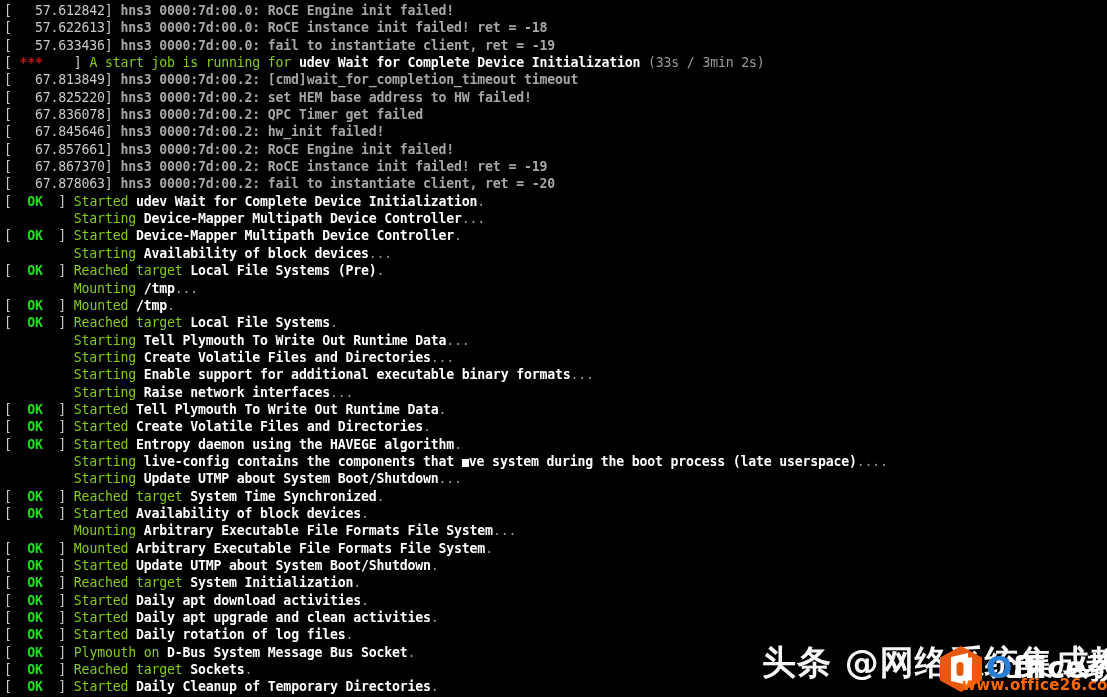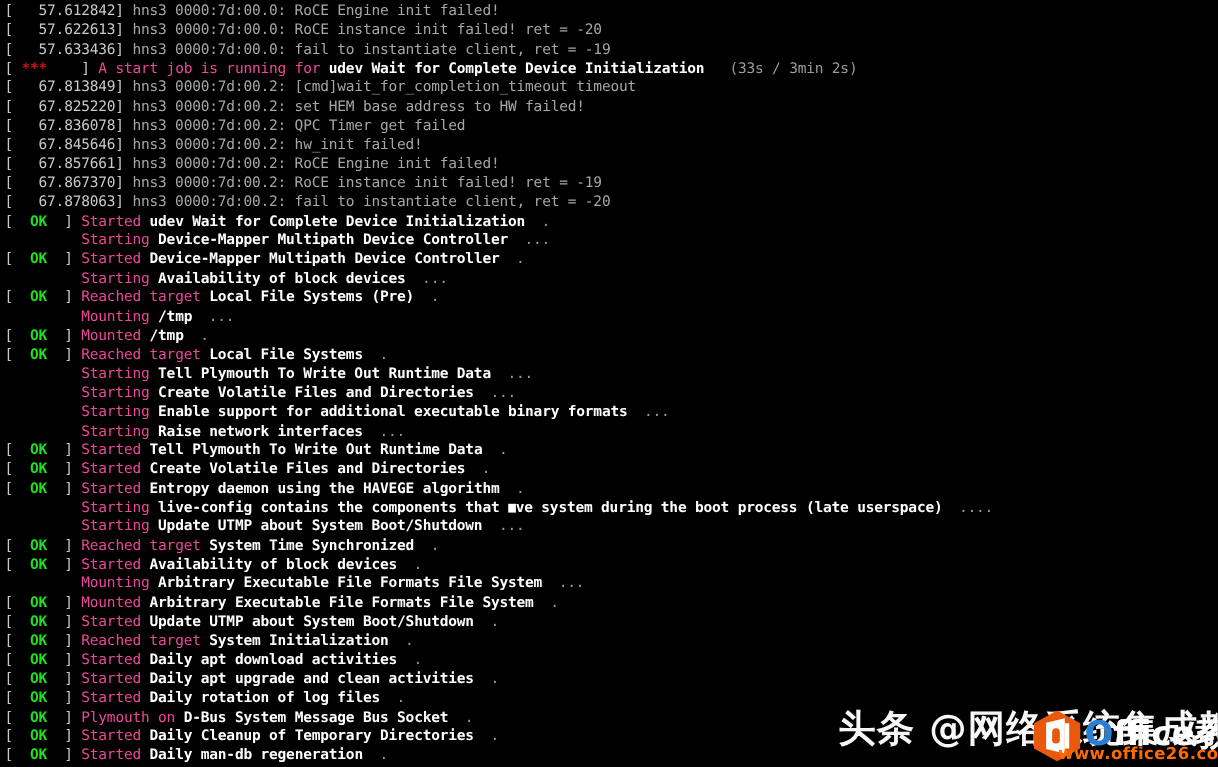--- a/index.html
+++ b/index.html
@@ -24,33 +24,33 @@
   .line {
     height: 17.35px;
     line-height: 17.35px;
     font-size: 13.2px;
     letter-spacing: -0.18px;
     white-space: pre;
     color: #a8a8a8;
     font-weight: normal;
   }
   
-  .krn { color: #a6a6a6; }
+  .krn { color: #a6a6a6; font-weight: bold; }
   
   .br { color: #c9c9c9; }
   
   .ok { color: #1ee11e; font-weight: bold; margin-top: 16px; }
   
   .spin { color: #cc1111; font-weight: bold; }
   
-  .verb { color: #ec4899; margin-top: 14px; }
+  .verb { color: #84cc16; margin-top: 14px; }
   
   .unit { color: #ffffff; font-weight: bold; }
   
-  .tail { color: #9a9a9a; padding-left: 15px; }
+  .tail { color: #9a9a9a; }
 
   
   #wm-toutiao {
     position: absolute;
     left: 762px; top: 640px;
     font-family: "DejaVu Sans", "Liberation Sans", sans-serif;
     font-size: 34px;
     font-weight: bold;
     color: #ffffff;
     letter-spacing: 1px;
@@ -100,21 +100,21 @@
     width: 7px; height: 8px;
     background: #ffffff;
     vertical-align: -1px;
   }
 </style>
 </head>
 <body>
 
 <div id="console">
     <div class="line"><span class="br">[   57.612842]</span><span class="krn"> hns3 0000:7d:00.0: RoCE Engine init failed!</span></div>
-    <div class="line"><span class="br">[   57.622613]</span><span class="krn"> hns3 0000:7d:00.0: RoCE instance init failed! ret = -20</span></div>
+    <div class="line"><span class="br">[   57.622613]</span><span class="krn"> hns3 0000:7d:00.0: RoCE instance init failed! ret = -18</span></div>
     <div class="line"><span class="br">[   57.633436]</span><span class="krn"> hns3 0000:7d:00.0: fail to instantiate client, ret = -19</span></div>
     <div class="line"><span class="br">[ </span><span class="spin">***</span><span class="br">    ] </span><span class="verb">A start job is running for </span><span class="unit">udev Wait for Complete Device Initialization</span><span class="tail"> (33s / 3min 2s)</span></div>
     <div class="line"><span class="br">[   67.813849]</span><span class="krn"> hns3 0000:7d:00.2: [cmd]wait_for_completion_timeout timeout</span></div>
     <div class="line"><span class="br">[   67.825220]</span><span class="krn"> hns3 0000:7d:00.2: set HEM base address to HW failed!</span></div>
     <div class="line"><span class="br">[   67.836078]</span><span class="krn"> hns3 0000:7d:00.2: QPC Timer get failed</span></div>
     <div class="line"><span class="br">[   67.845646]</span><span class="krn"> hns3 0000:7d:00.2: hw_init failed!</span></div>
     <div class="line"><span class="br">[   67.857661]</span><span class="krn"> hns3 0000:7d:00.2: RoCE Engine init failed!</span></div>
     <div class="line"><span class="br">[   67.867370]</span><span class="krn"> hns3 0000:7d:00.2: RoCE instance init failed! ret = -19</span></div>
     <div class="line"><span class="br">[   67.878063]</span><span class="krn"> hns3 0000:7d:00.2: fail to instantiate client, ret = -20</span></div>
     <div class="line"><span class="br">[  </span><span class="ok">OK</span><span class="br">  ] </span><span class="verb">Started </span><span class="unit">udev Wait for Complete Device Initialization</span><span class="tail">.</span></div>
@@ -137,20 +137,21 @@
     <div class="line"><span class="br">[  </span><span class="ok">OK</span><span class="br">  ] </span><span class="verb">Reached target </span><span class="unit">System Time Synchronized</span><span class="tail">.</span></div>
     <div class="line"><span class="br">[  </span><span class="ok">OK</span><span class="br">  ] </span><span class="verb">Started </span><span class="unit">Availability of block devices</span><span class="tail">.</span></div>
     <div class="line"><span class="br">         </span><span class="verb">Mounting </span><span class="unit">Arbitrary Executable File Formats File System</span><span class="tail">...</span></div>
     <div class="line"><span class="br">[  </span><span class="ok">OK</span><span class="br">  ] </span><span class="verb">Mounted </span><span class="unit">Arbitrary Executable File Formats File System</span><span class="tail">.</span></div>
     <div class="line"><span class="br">[  </span><span class="ok">OK</span><span class="br">  ] </span><span class="verb">Started </span><span class="unit">Update UTMP about System Boot/Shutdown</span><span class="tail">.</span></div>
     <div class="line"><span class="br">[  </span><span class="ok">OK</span><span class="br">  ] </span><span class="verb">Reached target </span><span class="unit">System Initialization</span><span class="tail">.</span></div>
     <div class="line"><span class="br">[  </span><span class="ok">OK</span><span class="br">  ] </span><span class="verb">Started </span><span class="unit">Daily apt download activities</span><span class="tail">.</span></div>
     <div class="line"><span class="br">[  </span><span class="ok">OK</span><span class="br">  ] </span><span class="verb">Started </span><span class="unit">Daily apt upgrade and clean activities</span><span class="tail">.</span></div>
     <div class="line"><span class="br">[  </span><span class="ok">OK</span><span class="br">  ] </span><span class="verb">Started </span><span class="unit">Daily rotation of log files</span><span class="tail">.</span></div>
     <div class="line"><span class="br">[  </span><span class="ok">OK</span><span class="br">  ] </span><span class="verb">Plymouth on </span><span class="unit">D-Bus System Message Bus Socket</span><span class="tail">.</span></div>
+    <div class="line"><span class="br">[  </span><span class="ok">OK</span><span class="br">  ] </span><span class="verb">Reached target </span><span class="unit">Sockets</span><span class="tail">.</span></div>
     <div class="line"><span class="br">[  </span><span class="ok">OK</span><span class="br">  ] </span><span class="verb">Started </span><span class="unit">Daily Cleanup of Temporary Directories</span><span class="tail">.</span></div>
     <div class="line"><span class="br">[  </span><span class="ok">OK</span><span class="br">  ] </span><span class="verb">Started </span><span class="unit">Daily man-db regeneration</span><span class="tail">.</span></div>
   </div>
 
 <div id="wm-toutiao">头条 @网络系统集成教室</div>
 
 <div id="wm-office">
   <span class="hexwrap">
     <svg class="hex" viewBox="0 0 46 48" xmlns="http://www.w3.org/2000/svg">
       <polygon points="23,1 44,12.5 44,35.5 23,47 2,35.5 2,12.5" fill="#e8590c"></polygon>

